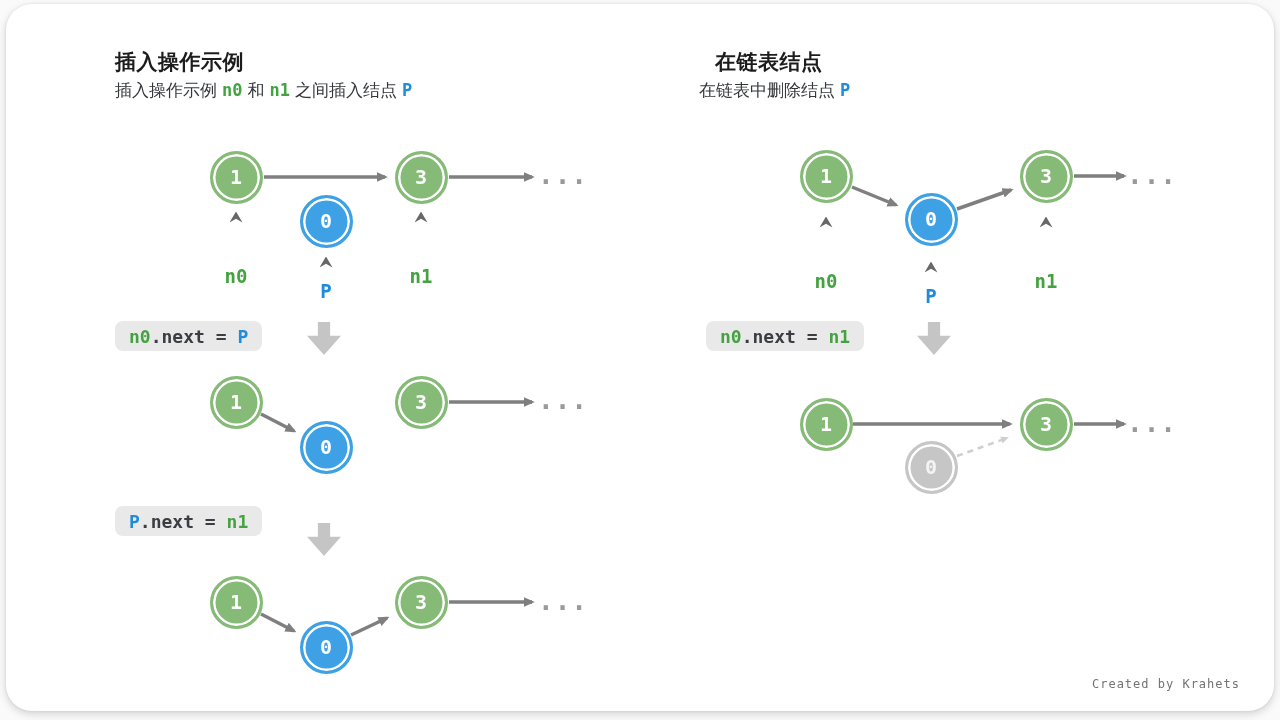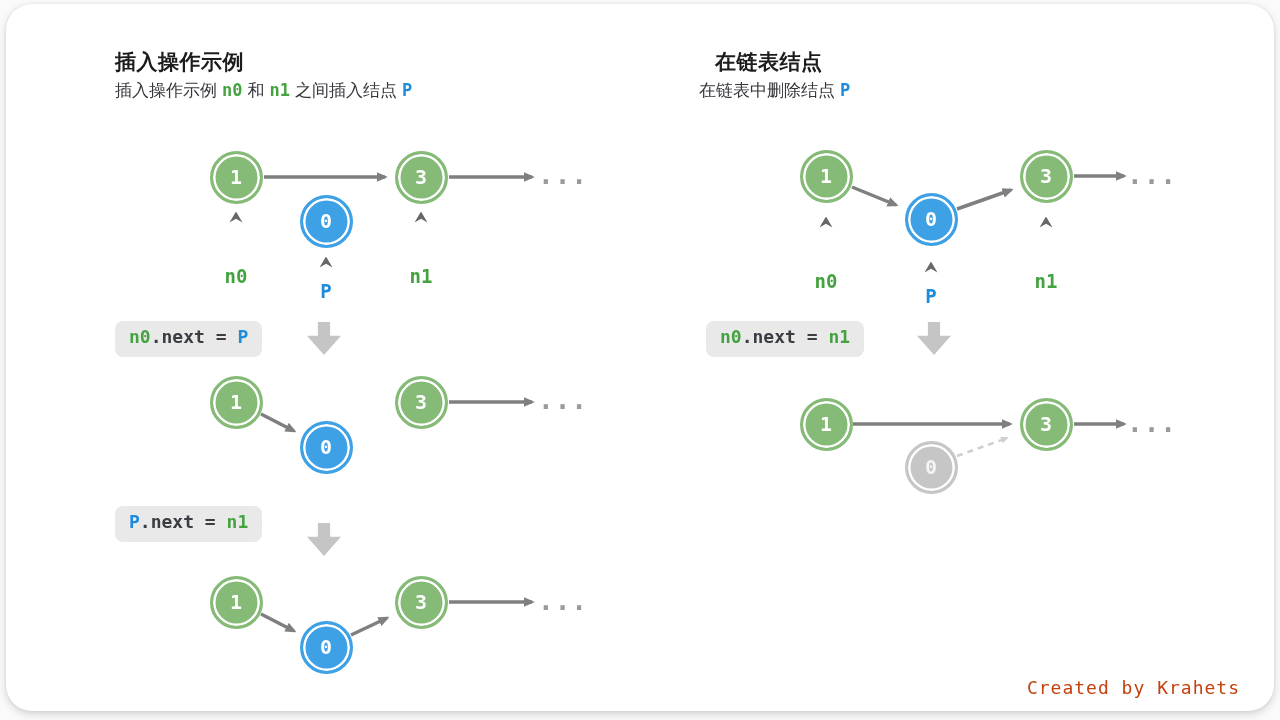--- a/index.html
+++ b/index.html
@@ -40,40 +40,40 @@
   .caret{
     position:absolute;width:13px;height:11px;background:#686868;z-index:2;
     clip-path:polygon(50% 0, 100% 100%, 50% 66%, 0 100%);
   }
   .nlabel{
     position:absolute;transform:translateX(-50%);
     font-family:"DejaVu Sans Mono","Liberation Mono",monospace;
     font-weight:700;font-size:19px;white-space:nowrap;z-index:2;
   }
   .codebox{
-    position:absolute;height:36px;line-height:32px;border-radius:8px;
+    position:absolute;height:30px;line-height:32px;border-radius:8px;
     background:#E9E9E9;padding:0 14px;white-space:pre;z-index:2;
     font-family:"DejaVu Sans Mono","Liberation Mono",monospace;
     font-weight:700;font-size:18px;color:#3a3d42;
   }
   .codebox span{font-size:18px;}
   .blockarrow{
     position:absolute;width:34px;height:33px;background:#C5C5C5;z-index:2;
     clip-path:polygon(32% 0, 68% 0, 68% 42%, 100% 42%, 50% 100%, 0 42%, 32% 42%);
   }
   .dots{
     position:absolute;transform:translate(-50%,-70%);
     font-family:"DejaVu Sans Mono","Liberation Mono",monospace;
     font-weight:700;font-size:26px;letter-spacing:1px;color:#9a9a9a;z-index:2;
     line-height:1;
   }
   .credit{
     position:absolute;right:40px;top:677px;
     font-family:"DejaVu Sans Mono","Liberation Mono",monospace;
-    font-size:18px;color:#c2410c;letter-spacing:1px;z-index:2;
+    font-size:12px;color:#737373;letter-spacing:1px;z-index:2;
   }
   svg.arrows{position:absolute;left:0;top:0;z-index:1;}
 </style>
 </head>
 <body>
 
 <div class="card"></div>
 
 <svg class="arrows" width="1280" height="720" viewBox="0 0 1280 720">
   <defs>

